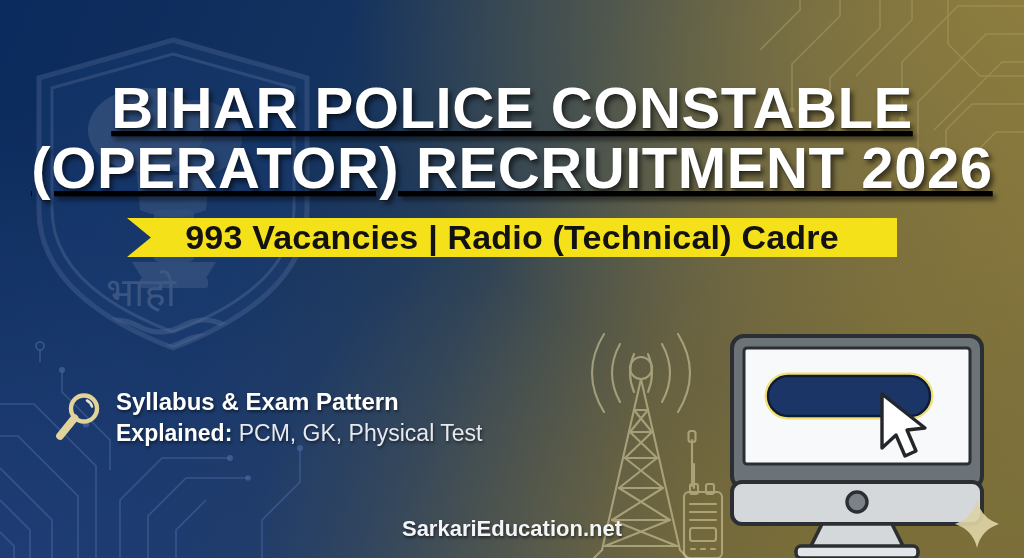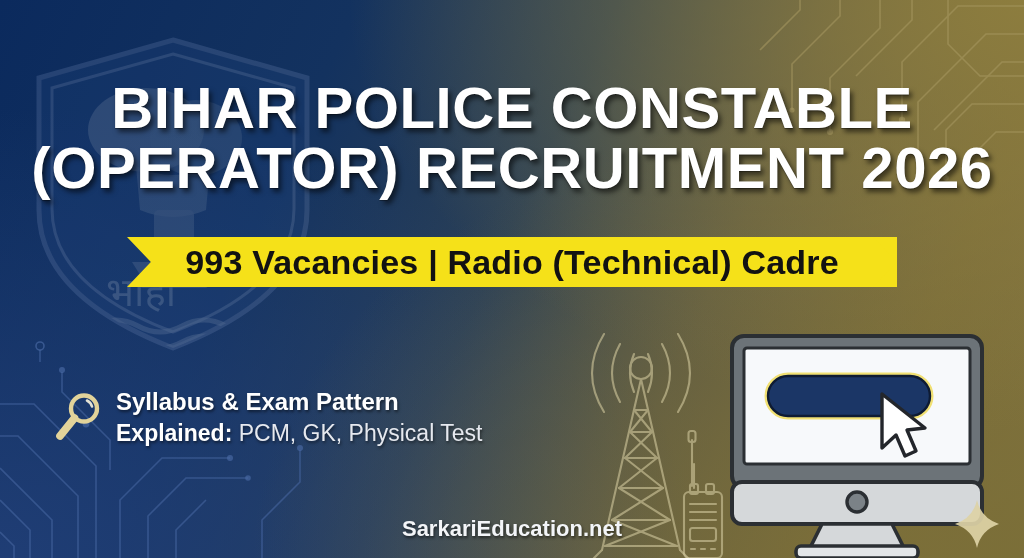--- a/index.html
+++ b/index.html
@@ -21,33 +21,34 @@
   .circuit svg { width:100%; height:100%; display:block; }
 
   
   #emblem { position:absolute; left:28px; top:34px; width:290px; height:320px; opacity:0.30; pointer-events:none; }
   #emblem svg { width:100%; height:100%; display:block; }
 
   
   #title-block {
     position:absolute; left:0; top:78px; width:1024px; text-align:center;
     pointer-events:none;
+    text-decoration:underline;
   }
   .title-line {
     display:block; color:#ffffff;
     font-family:"Liberation Sans Narrow","Liberation Sans", sans-serif;
     font-weight:bold; font-size:57px; line-height:60px;
     letter-spacing:0.5px; transform:scaleX(1.02);
     text-shadow:3px 4px 5px rgba(0,0,0,0.55), 0 1px 1px rgba(0,0,0,0.4);
     white-space:nowrap;
   }
 
   
   #ribbon {
-    position:absolute; left:127px; top:237px; width:770px; height:50px;
+    position:absolute; left:127px; top:218px; width:770px; height:39px;
     background:#f5e119;
     clip-path:polygon(0 0, 100% 0, 100% 100%, 0 100%, 3.1% 50%);
     filter:drop-shadow(2px 3px 4px rgba(0,0,0,0.45));
     display:flex; align-items:center; justify-content:center;text-align:center;
   }
   #ribbon::after{ content:""; }
   #ribbon-shape {
     position:absolute; inset:0; background:#f5e119;
     clip-path:polygon(0 0, 96.9% 0, 100% 50%, 96.9% 100%, 0 100%, 3.1% 50%);
   }

